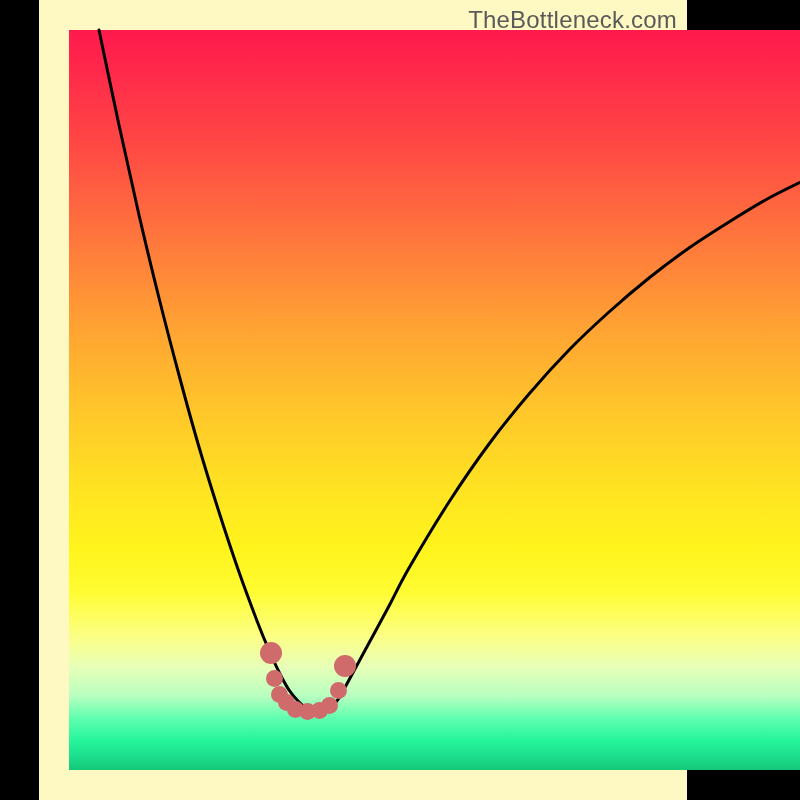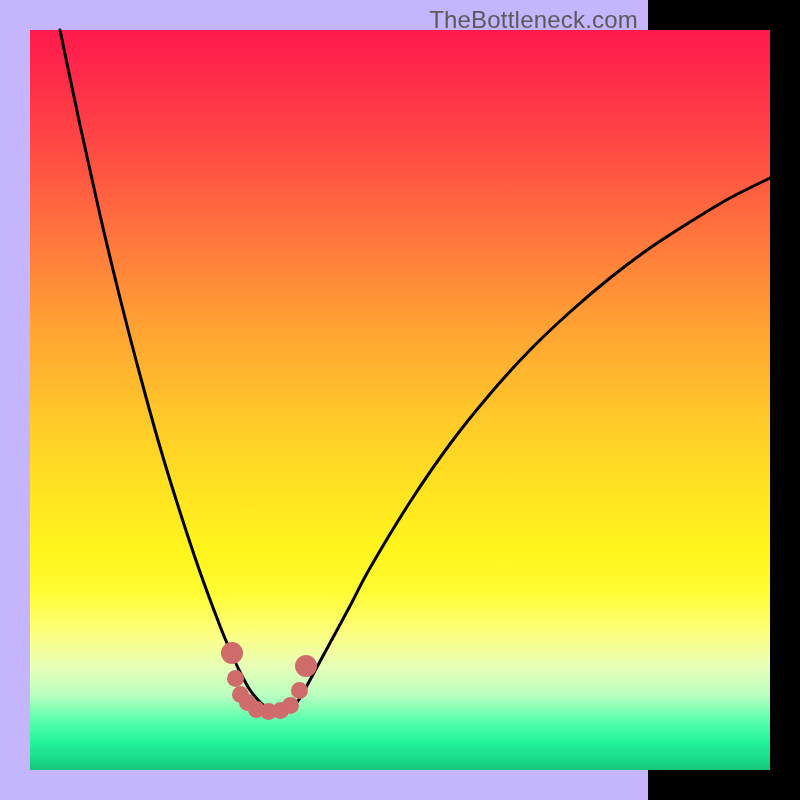--- a/index.html
+++ b/index.html
@@ -1,22 +1,23 @@
 <!DOCTYPE html>
 <html><head>
 <meta charset="utf-8">
 <style>
   * { margin: 0; padding: 0; box-sizing: border-box; }
   html, body { width: 800px; height: 800px; overflow: hidden; }
   body { background: #000; font-family: Arial, sans-serif; }
   .outer {
     width: 648px;
     height: 800px;
-    background: #c4b5fd;
+    background: #fef9c3;
     position: relative;
+    margin-left: 39px;
   }
   .watermark {
     position: absolute;
     top: 6px;
     right: 10px;
     color: #5a5a5a;
     font-size: 24px;
     font-weight: 500;
     letter-spacing: 0.2px;
     z-index: 20;

